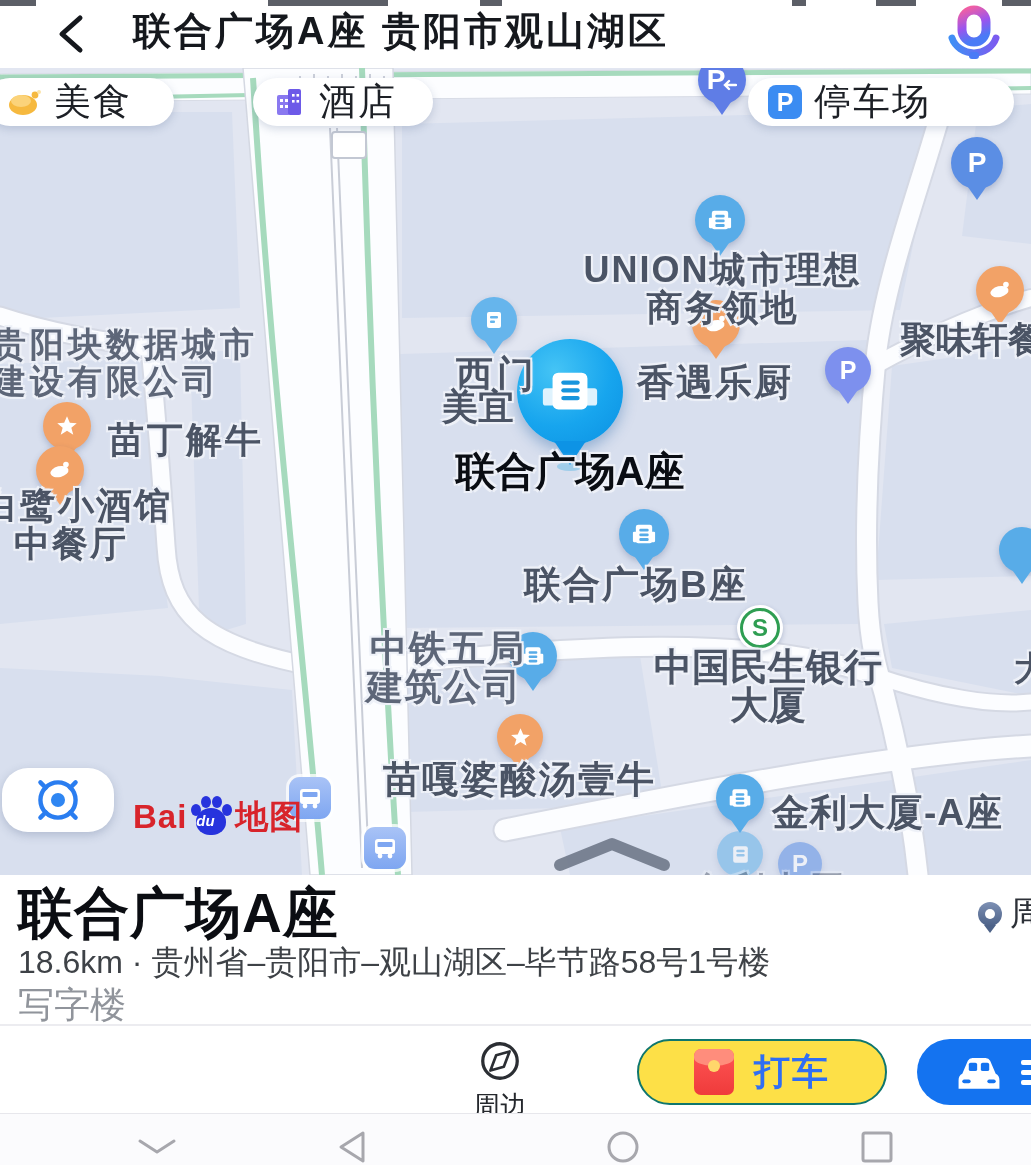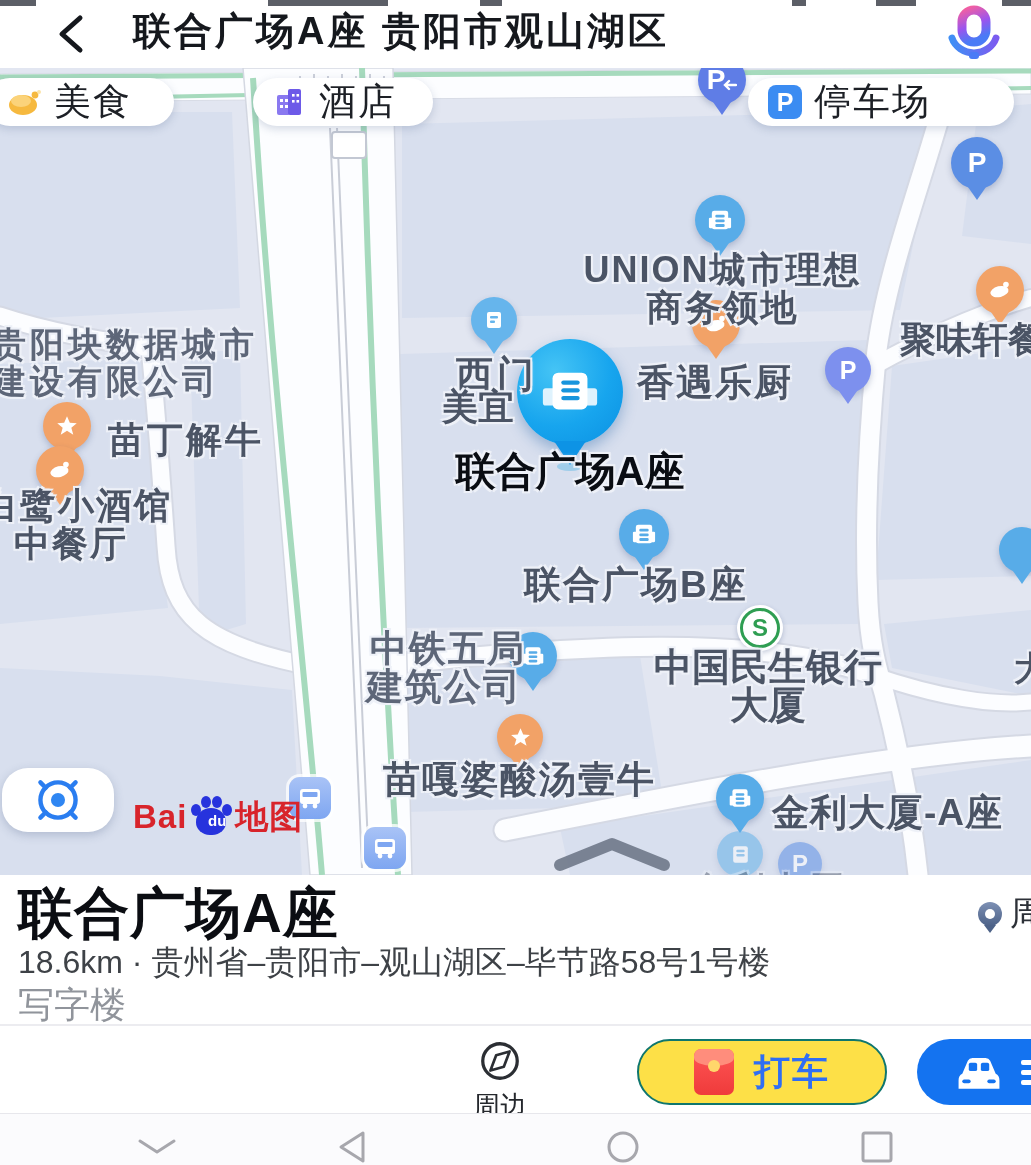--- a/index.html
+++ b/index.html
@@ -46,21 +46,21 @@
   #bank .ring{width:34px;height:34px;border-radius:50%;border:3px solid #2f9e52;display:flex;align-items:center;justify-content:center;
      color:#2f9e52;font-size:24px;font-weight:800;line-height:1;}
 
   #locate-btn{position:absolute;left:2px;top:700px;width:112px;height:64px;background:#fff;border-radius:26px;
      box-shadow:0 3px 10px rgba(60,80,120,.25);display:flex;align-items:center;justify-content:center;}
   #baidu-logo{position:absolute;left:133px;top:728px;display:flex;align-items:center;height:42px;}
   .logo-red{color:#d8242b;font-size:33px;font-weight:800;letter-spacing:1px;}
   #paw{position:relative;width:44px;height:42px;margin:0 2px;}
   #paw .pad{position:absolute;left:7px;top:12px;width:30px;height:27px;border-radius:50% 50% 46% 46%;background:#2733dd;}
   #paw .t{position:absolute;width:10px;height:12px;border-radius:50%;background:#2733dd;}
-  #paw .du{position:absolute;left:7px;top:16px;width:30px;text-align:right;color:#fff;font-size:15px;font-weight:700;}
+  #paw .du{position:absolute;left:7px;top:16px;width:30px;text-align:left;color:#fff;font-size:15px;font-weight:700;font-style:italic;}
 
   
   .chip{position:absolute;top:78px;height:48px;background:#fff;border-radius:25px;display:flex;align-items:center;
      box-shadow:0 3px 8px rgba(70,90,130,.22);z-index:30;padding:0;}
   .chip .txt{font-size:37px;color:#1d2026;font-weight:500;letter-spacing:2px;}
   .chip .cicon{margin:0 12px 0 20px;display:flex;align-items:center;justify-content:center;}
   .p-sq{width:34px;height:34px;border-radius:8px;background:#3b8cf2;color:#fff;font-size:25px;font-weight:800;
      display:flex;align-items:center;justify-content:center;}
 
   

